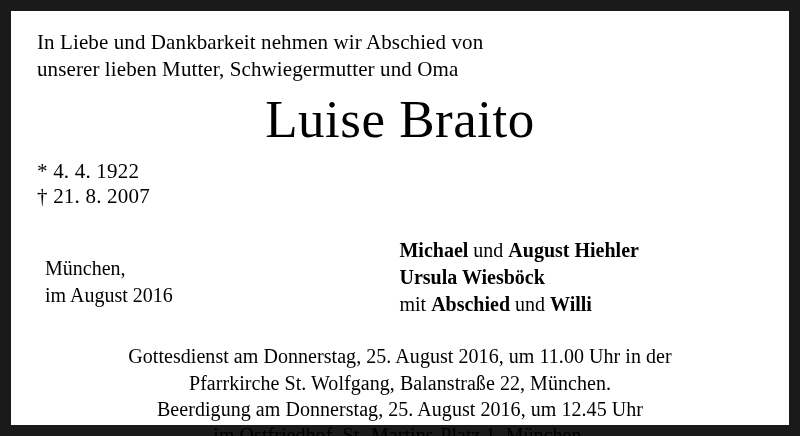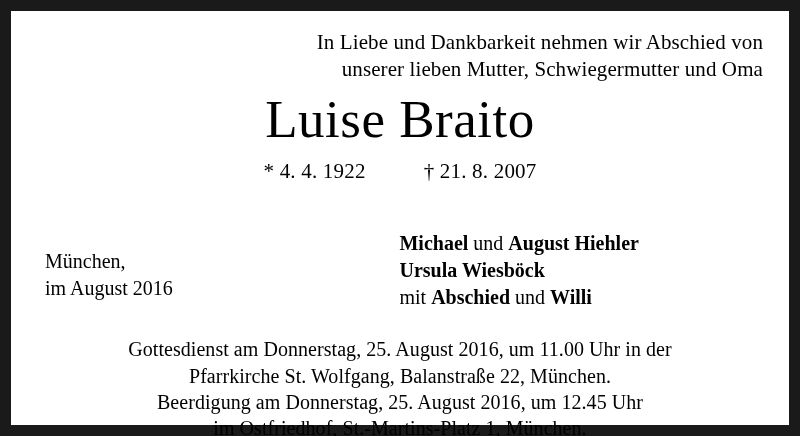--- a/index.html
+++ b/index.html
@@ -21,44 +21,45 @@
   #inner {
     width: 100%;
     height: 100%;
     background: #ffffff;
     box-sizing: border-box;
     padding: 18px 26px 12px 26px;
     display: flex;
     flex-direction: column;
   }
   .intro {
-    text-align: right;
+    text-align: left;
     font-size: 21px;
     line-height: 1.28;
     letter-spacing: 0.1px;
   }
   .name {
     text-align: center;
     font-size: 53px;
     line-height: 1.05;
     margin-top: 9px;
     letter-spacing: 0.5px;
   }
   .dates {
     display: flex;
     justify-content: center;
     align-items: baseline;
     font-size: 21px;
     margin-top: 12px;
     letter-spacing: 0.2px;
+    flex-direction: column;
   }
   .dates .birth { margin-right: 58px; }
   .middle {
     display: flex;
-    margin-top: 46px;
+    margin-top: 28px;
     align-items: flex-start;
   }
   .place {
     font-size: 20px;
     line-height: 1.33;
     padding-left: 8px;
     width: 48%;
     box-sizing: border-box;
     padding-top: 18px;
   }

